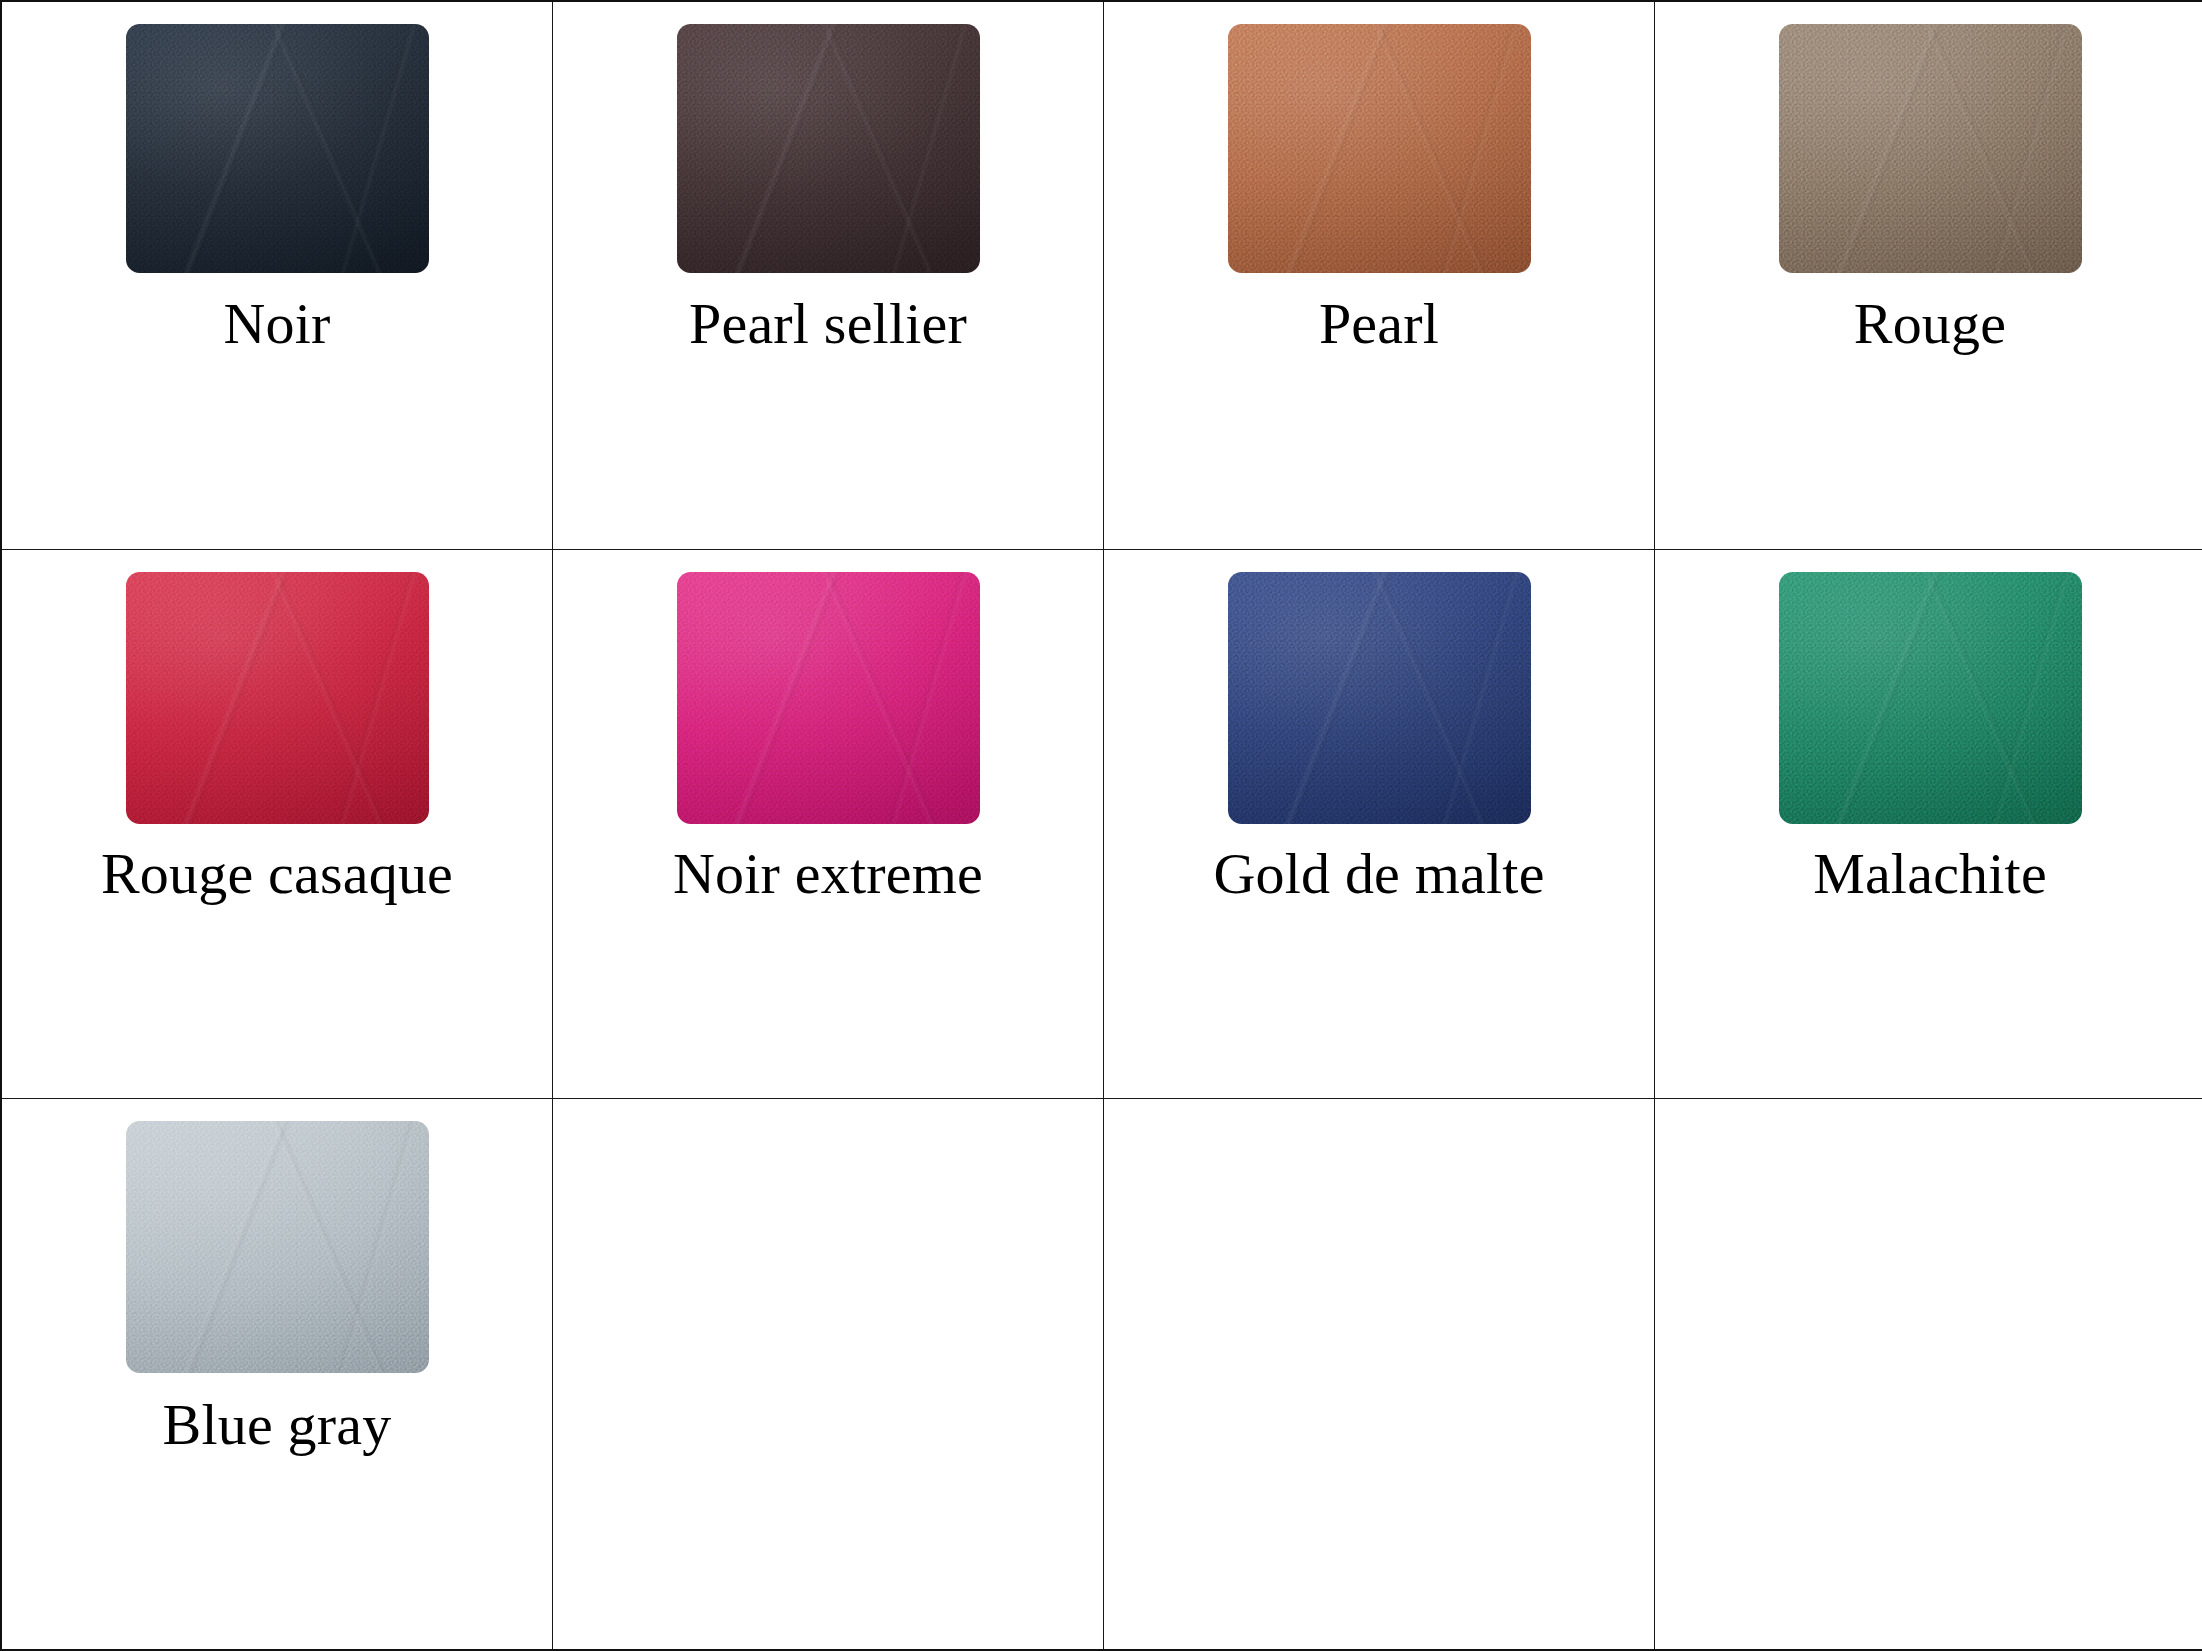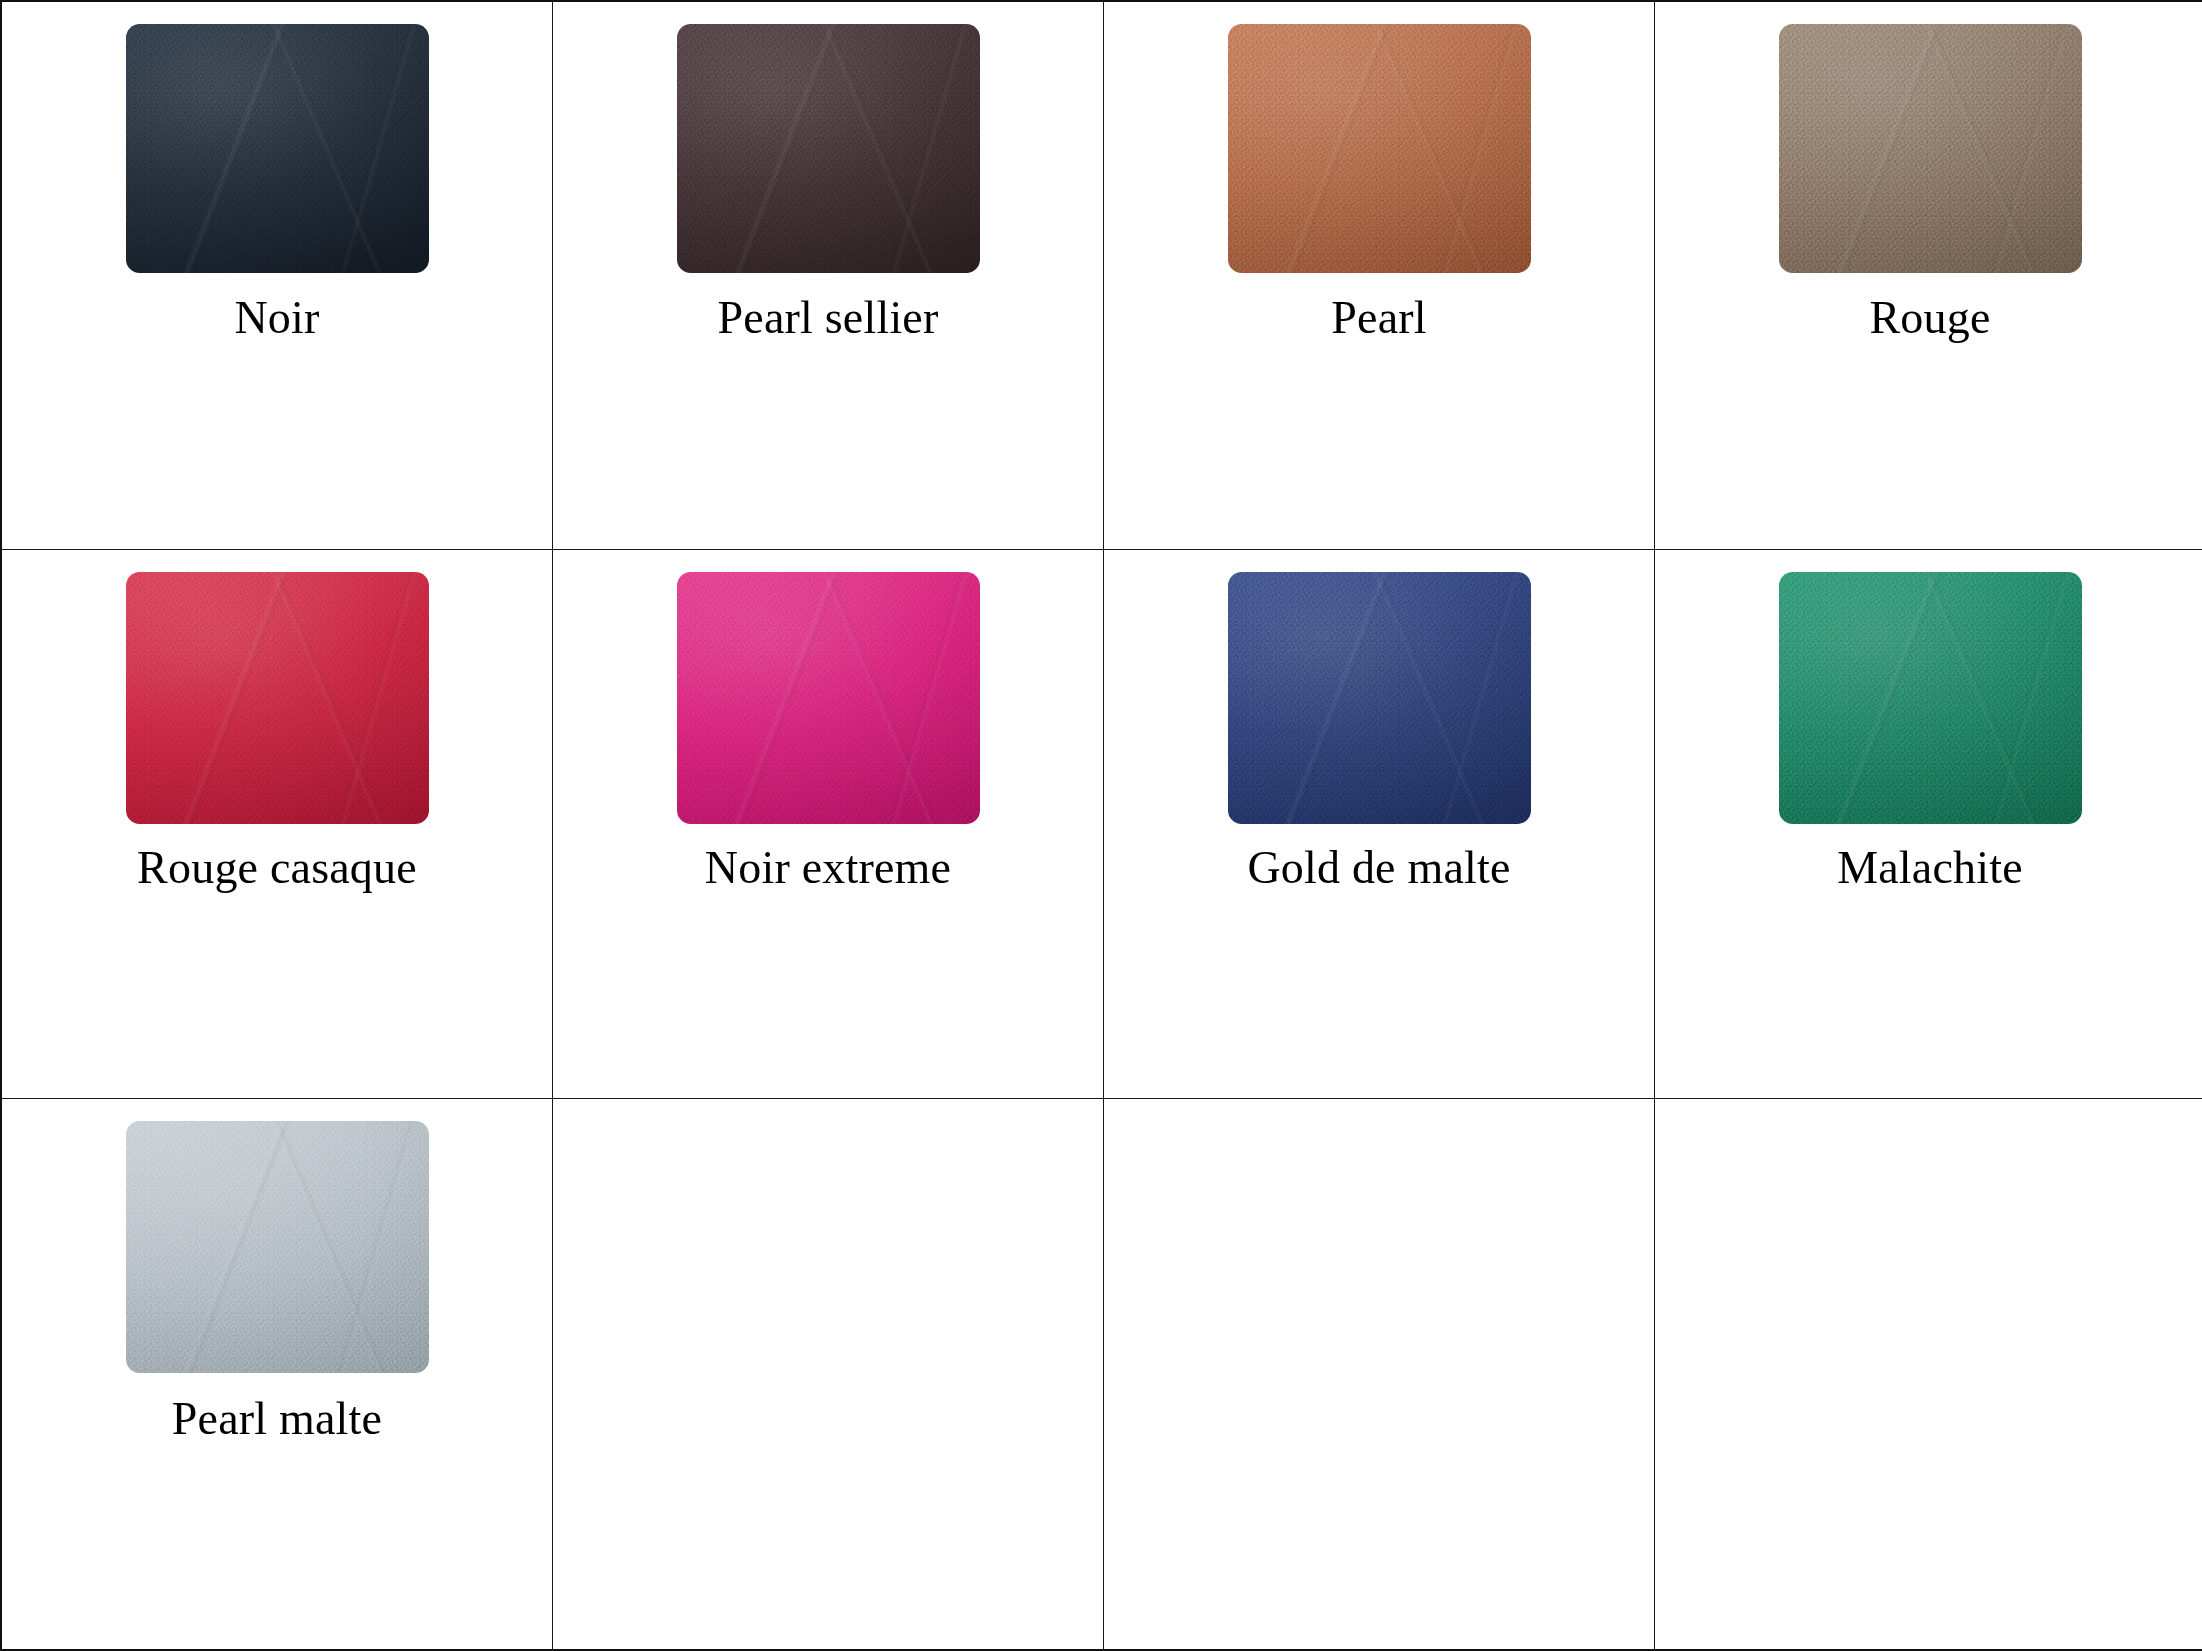--- a/index.html
+++ b/index.html
@@ -101,21 +101,21 @@
     inset: 0;
     pointer-events: none;
     background-image:
       linear-gradient(111deg, rgba(255,255,255,0.0) 38%, rgba(255,255,255,0.055) 39.2%, rgba(0,0,0,0.04) 40.4%, rgba(255,255,255,0.0) 41.5%),
       linear-gradient(67deg, rgba(255,255,255,0.0) 61%, rgba(255,255,255,0.04) 62%, rgba(0,0,0,0.035) 63%, rgba(255,255,255,0.0) 64%),
       linear-gradient(-74deg, rgba(255,255,255,0.0) 22%, rgba(255,255,255,0.035) 23%, rgba(0,0,0,0.03) 24%, rgba(255,255,255,0.0) 25%);
   }
 
   .swatch-label {
     margin-top: 20.6px;
-    font-size: 46px;
+    font-size: 58px;
     line-height: 1.05;
     color: #000000;
     text-align: right;
     font-family: "Liberation Serif", "DejaVu Serif", serif;
     letter-spacing: 0.2px;
     white-space: nowrap;
   }
   .row-3 .swatch-label { margin-top: 22.4px; }
 
   td.empty-cell .cell-inner { justify-content: flex-start; }
@@ -231,21 +231,21 @@
     <tr class="grid-row row-3">
       <td class="swatch-cell">
         <div class="cell-inner">
           <div class="swatch-wrap">
             <div class="swatch" style="background-color: rgb(180, 190, 196); background-image: linear-gradient(160deg, rgb(199, 208, 213) 0%, rgb(180, 190, 196) 45%, rgb(158, 170, 178) 100%);">
               <div class="sheen"></div>
               <div class="grain"></div>
               <div class="creases"></div>
             </div>
           </div>
-          <div class="swatch-label">Pearl malte</div>
+          <div class="swatch-label">Blue gray</div>
         </div>
       </td>
       <td class="swatch-cell empty-cell">
         <div class="cell-inner">
           <div class="swatch-label"></div>
         </div>
       </td>
       <td class="swatch-cell empty-cell">
         <div class="cell-inner">
           <div class="swatch-label"></div>

